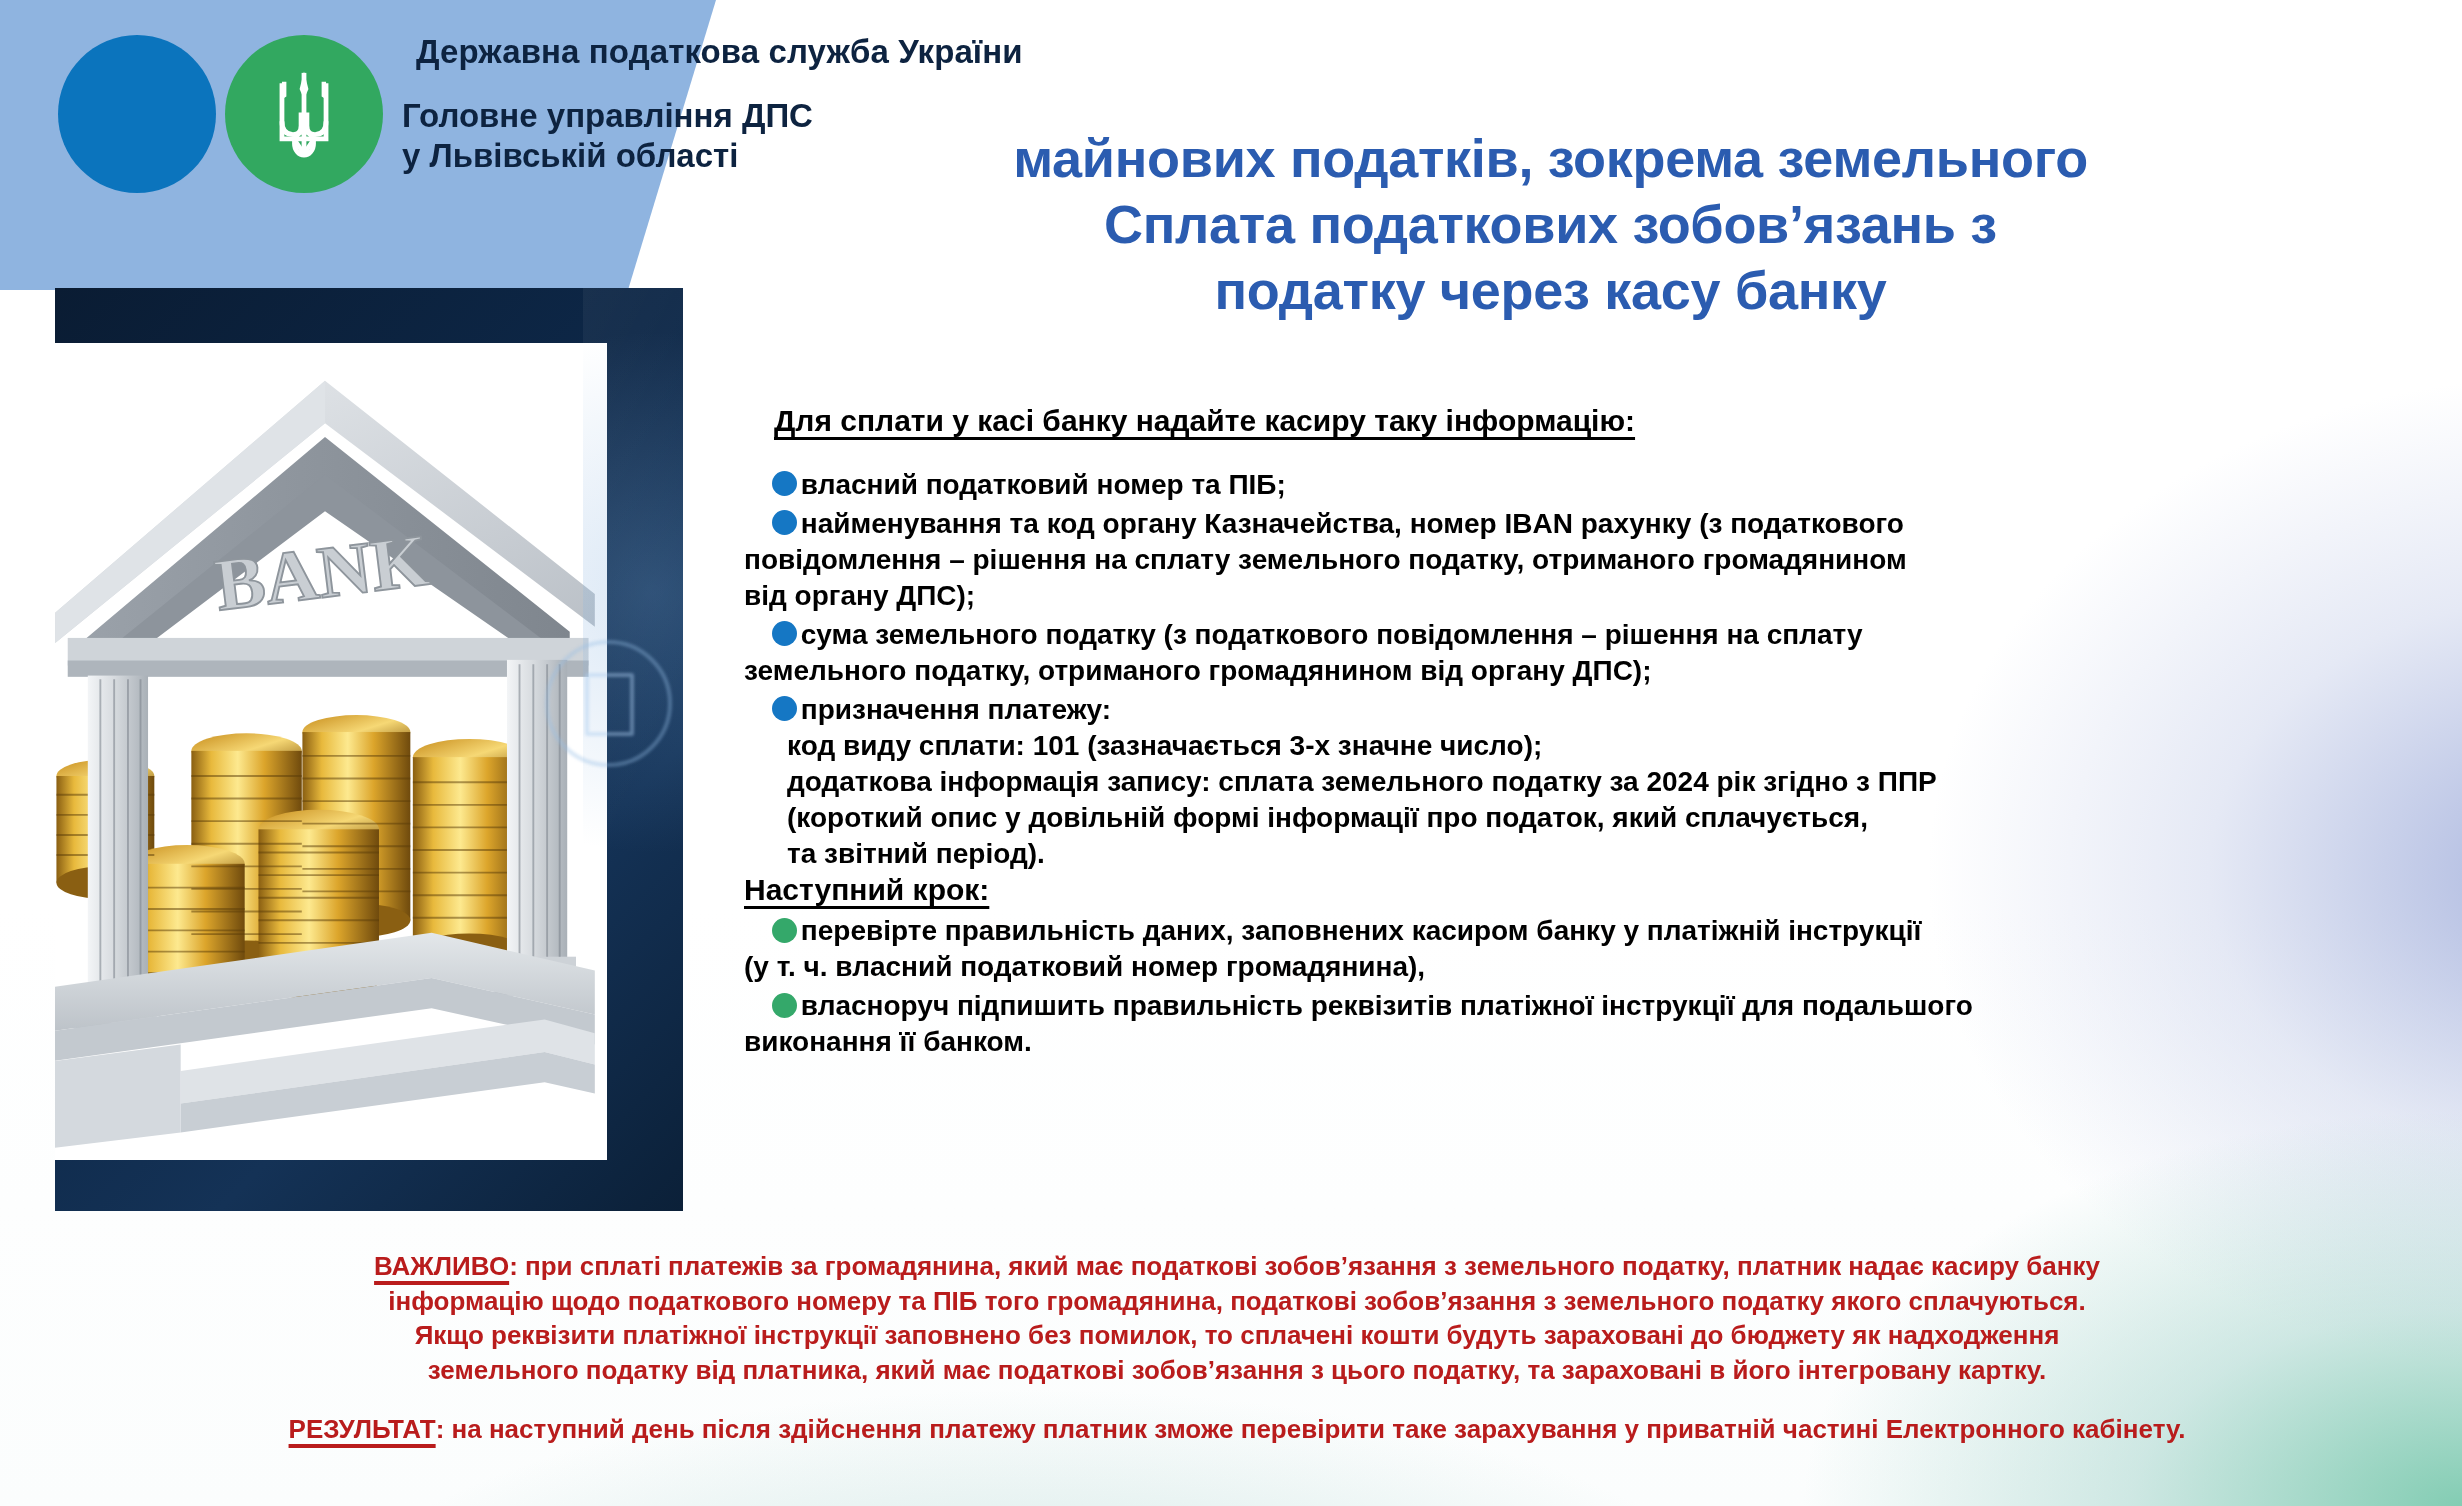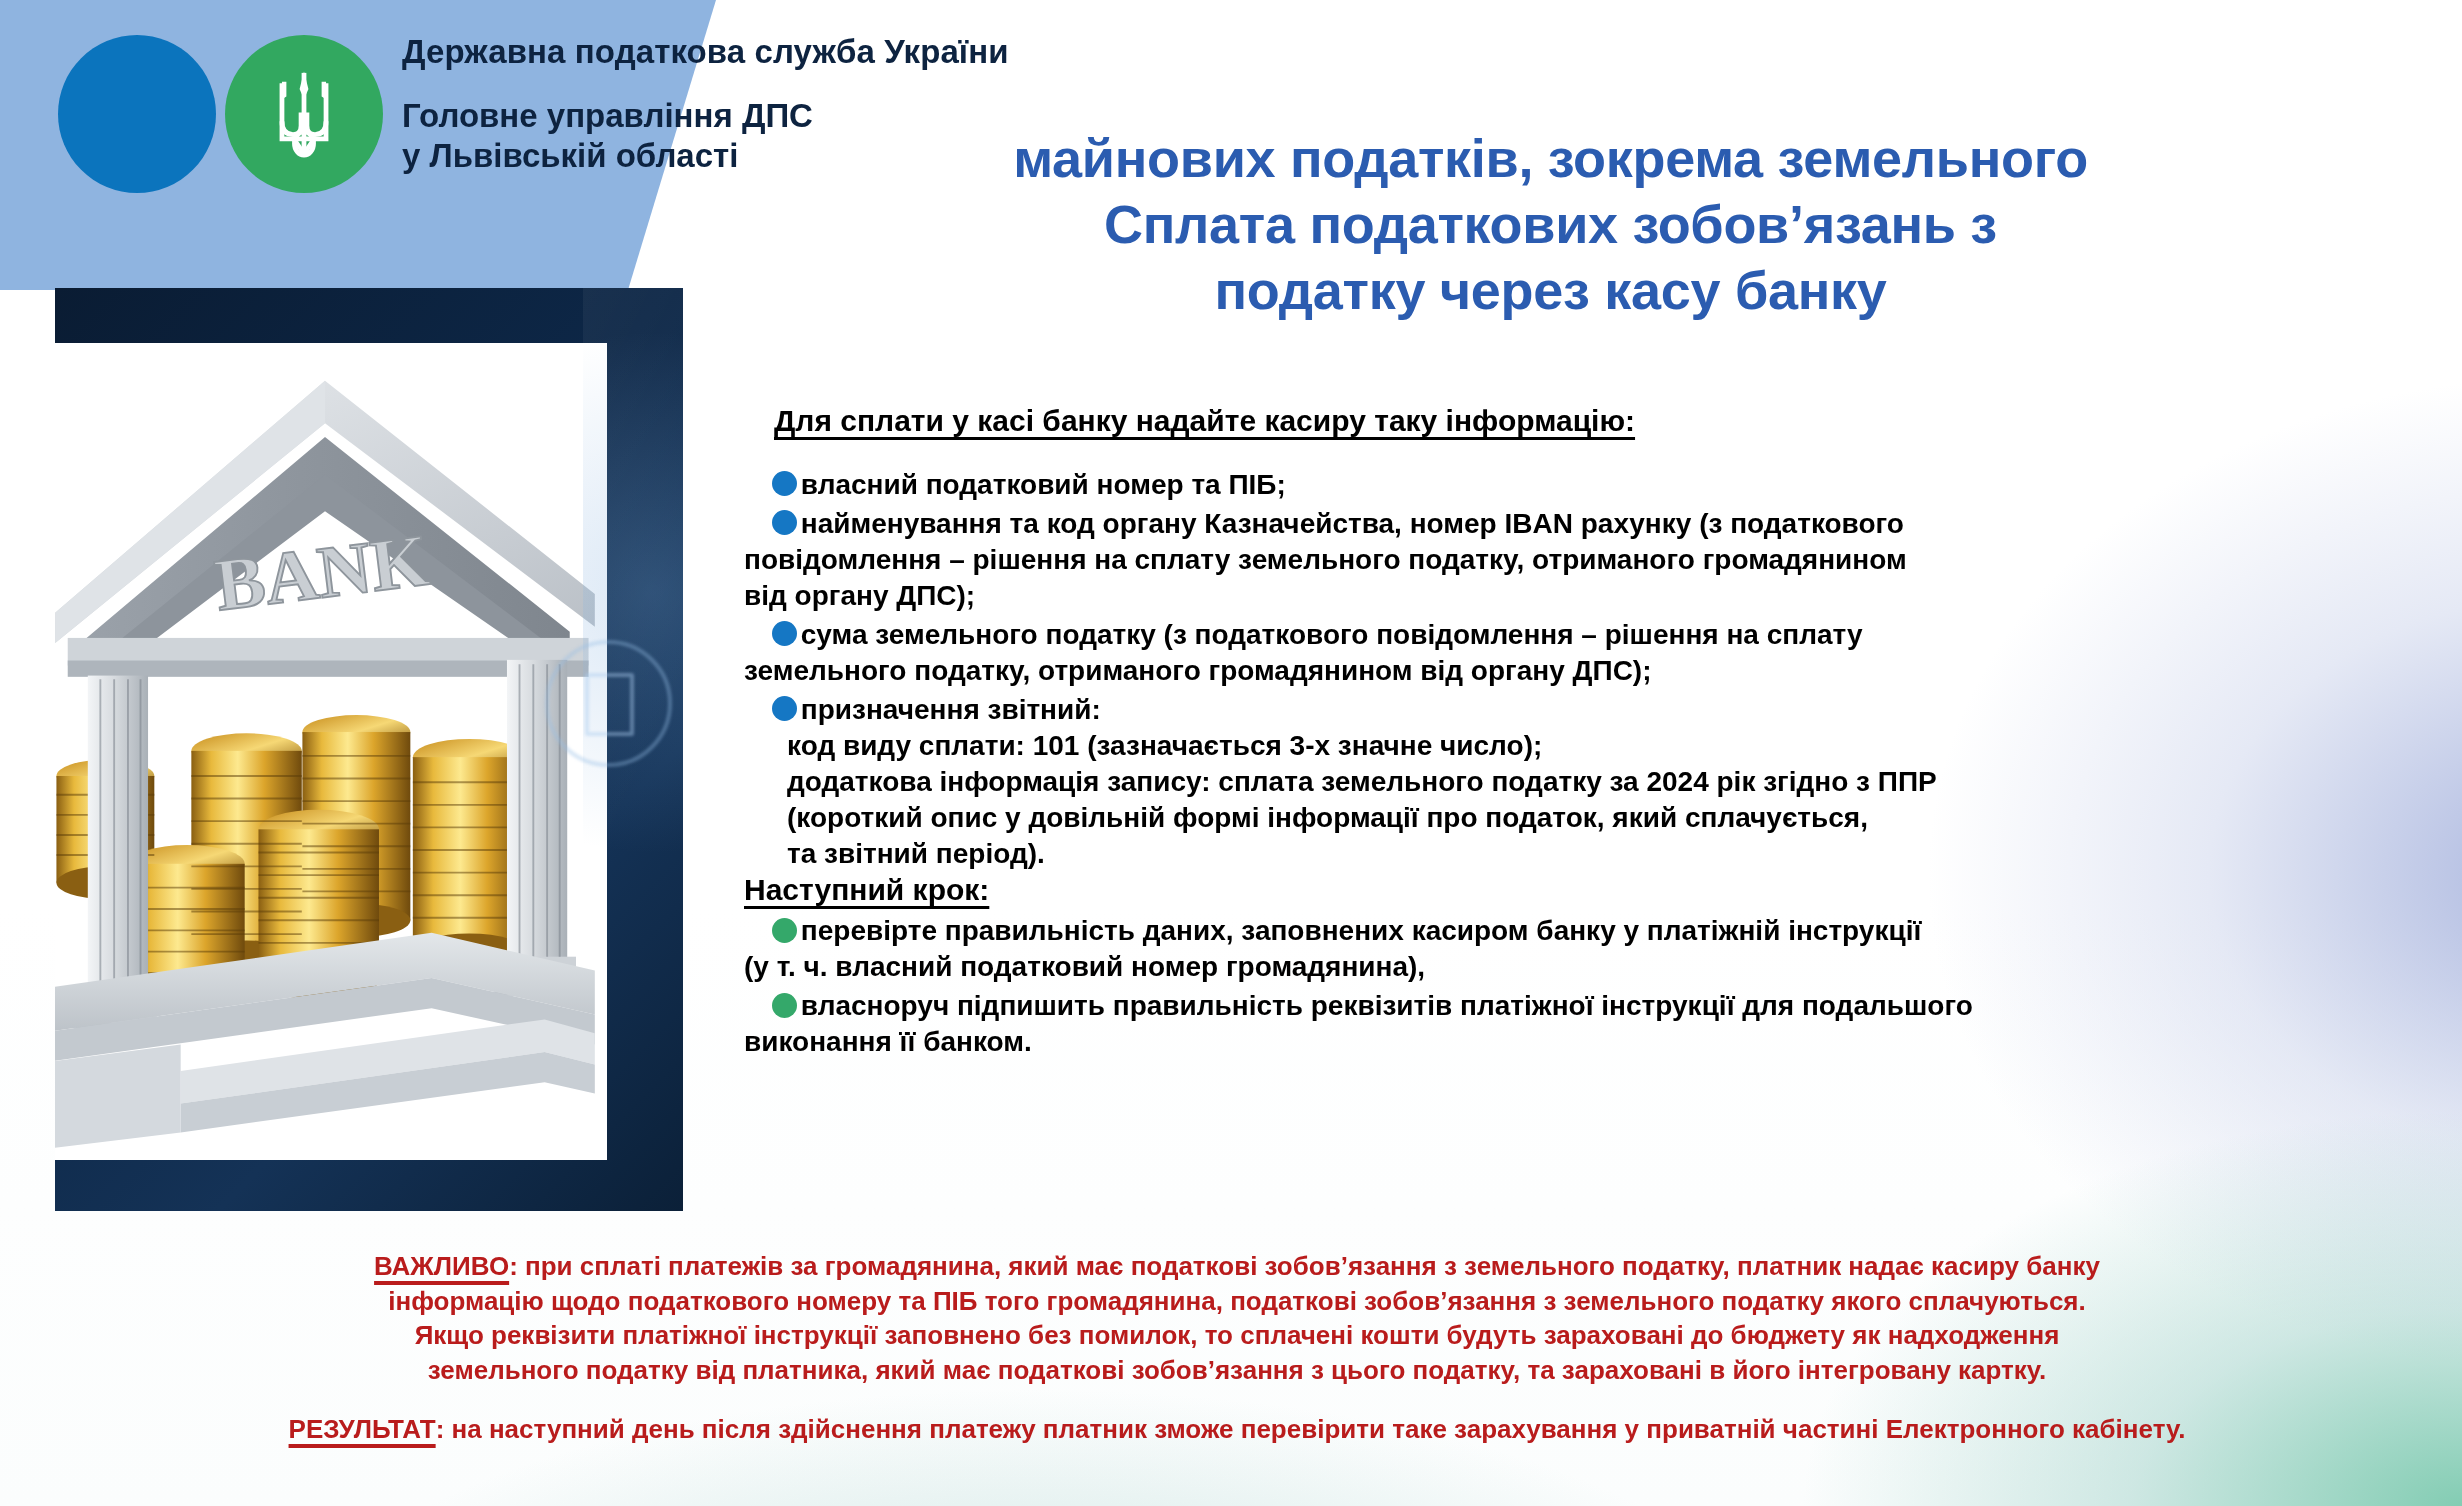--- a/index.html
+++ b/index.html
@@ -31,21 +31,21 @@
   }
 
   
   #logo{position:absolute;left:58px;top:35px;z-index:4;display:flex;align-items:center;}
   .logo-circle{width:158px;height:158px;border-radius:50%;position:relative;}
   #logo-circle-blue{background:#0b74bd;}
   #logo-circle-green{background:#32a860;margin-left:8.8px;display:flex;align-items:center;justify-content:center;}
   #trident-icon{width:74px;height:94px;}
 
   #org-text{position:absolute;left:402px;top:33px;z-index:5;color:#0d2340;}
-  #org-line1{font-size:33px;font-weight:700;letter-spacing:0.1px;line-height:1.15;}
+  #org-line1{font-size:33px;font-weight:700;letter-spacing:0.1px;line-height:1.15;margin-left:14px;}
   #org-line2{font-size:33px;font-weight:700;line-height:1.2;margin-top:25px;}
   #org-line3{font-size:33px;font-weight:700;line-height:1.2;}
 
   
   #main-title{
     position:absolute;left:835px;top:126px;width:1431px;z-index:6;
     text-align:center;color:#2b5cb0;
     font-size:54px;font-weight:700;line-height:1.22;
     letter-spacing:-0.3px;
   }
@@ -286,21 +286,21 @@
         <div>повідомлення – рішення на сплату земельного податку, отриманого громадянином</div>
         <div>від органу ДПС);</div>
       </div>
 
       <div class="li">
         <span class="dot dot-blue"></span><span>сума земельного податку (з податкового повідомлення – рішення на сплату</span>
         <div>земельного податку, отриманого громадянином від органу ДПС);</div>
       </div>
 
       <div class="li">
-        <span class="dot dot-blue"></span><span>призначення звітний:</span>
+        <span class="dot dot-blue"></span><span>призначення платежу:</span>
         <div class="sub">код виду сплати: 101 (зазначається 3-х значне число);</div>
         <div class="sub">додаткова інформація запису: сплата земельного податку за 2024 рік згідно з ППР</div>
         <div class="sub">(короткий опис у довільній формі інформації про податок, який сплачується,</div>
         <div class="sub">та звітний період).</div>
       </div>
 
     </div>
   </div>
 
   <div>

